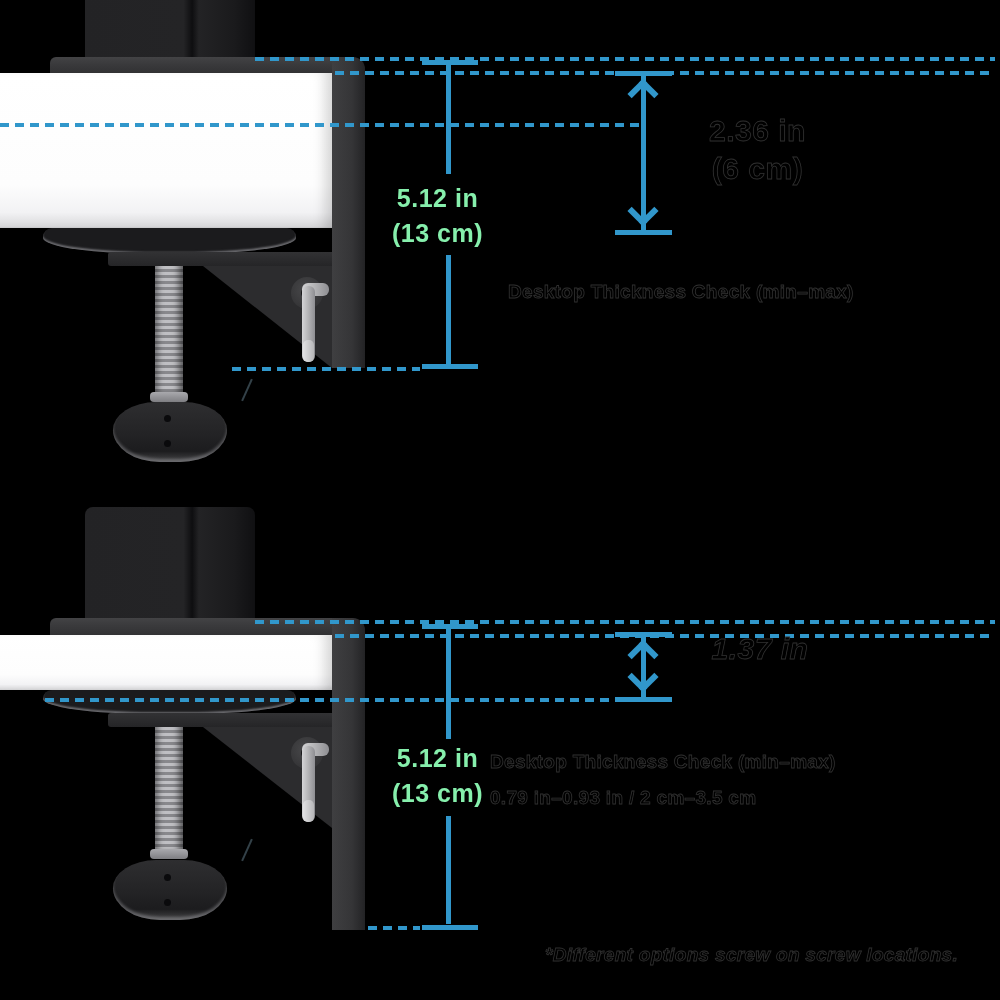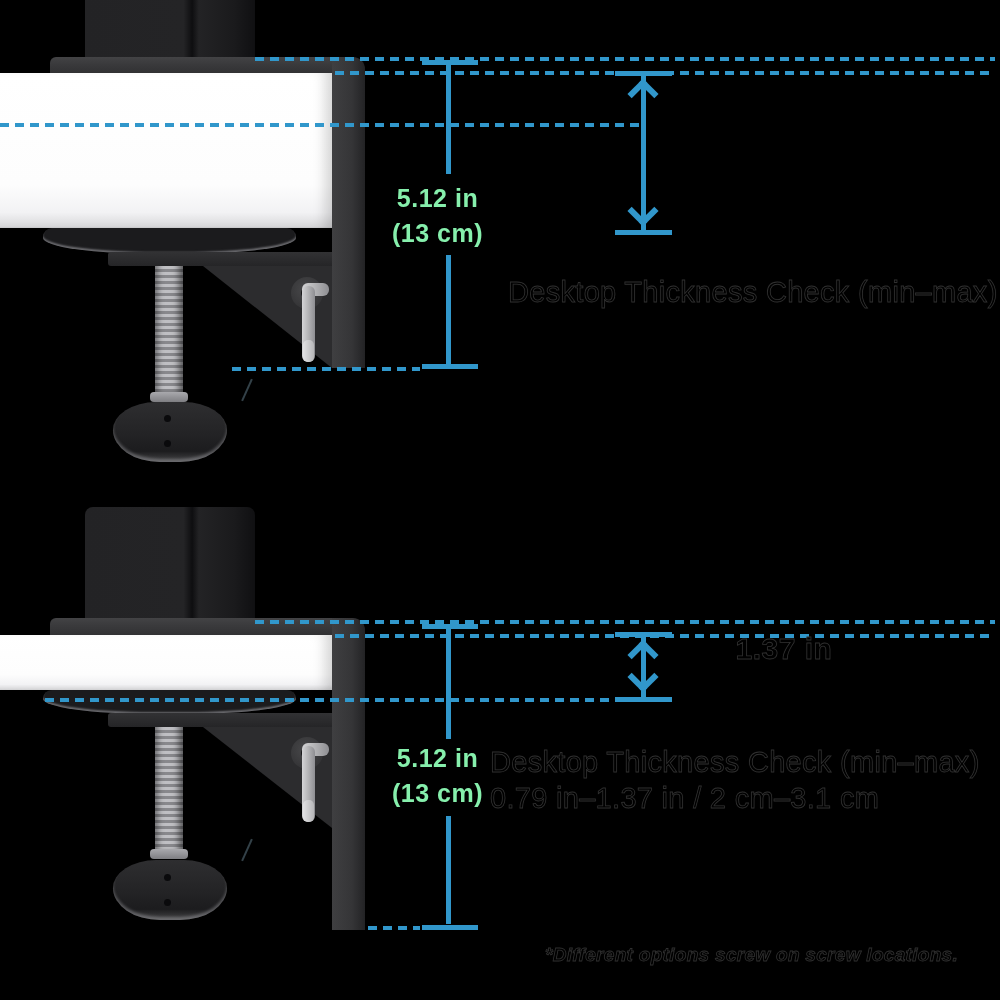--- a/index.html
+++ b/index.html
@@ -34,21 +34,21 @@
   .dash{height:4px;background:repeating-linear-gradient(90deg,var(--blue) 0 9px,transparent 9px 15px);}
   .dline{background:var(--blue);}
   .chev{width:22px;height:22px;box-sizing:border-box;}
   .chev.up{border-top:6px solid var(--blue);border-left:6px solid var(--blue);transform:rotate(45deg);}
   .chev.down{border-bottom:6px solid var(--blue);border-right:6px solid var(--blue);transform:rotate(45deg);}
 
   
   .measure{color:#86efac;font-weight:700;font-size:25px;line-height:35px;text-align:center;letter-spacing:.5px;}
   .darktxt{color:#000;-webkit-text-stroke:.8px #303030;text-shadow:0 0 1px rgba(70,70,70,.6);}
   .thick{font-weight:700;font-size:30px;line-height:38px;text-align:center;letter-spacing:.5px;}
-  .spec{font-weight:400;font-size:29px;line-height:36px;letter-spacing:.3px;white-space:nowrap;}
+  .spec{font-weight:700;font-size:19px;line-height:36px;letter-spacing:.3px;white-space:nowrap;}
   .foot{font-weight:600;font-style:italic;font-size:19px;letter-spacing:.3px;white-space:nowrap;}
 </style>
 </head>
 <body>
 
 <div class="stage" style="--blue:#3197cb">
 
   <div>
 
     <div class="abs pole" style="left:85px;top:0;width:170px;height:60px;"></div>
@@ -83,20 +83,22 @@
     <div class="abs dline" style="left:641px;top:76px;width:5px;height:154px;"></div>
     <div class="abs dline" style="left:615px;top:230px;width:57px;height:5px;"></div>
     <div class="abs chev up" style="left:632px;top:83px;"></div>
     <div class="abs chev down" style="left:632px;top:200px;"></div>
 
     <div class="abs measure" style="left:380px;top:181px;width:115px;">
       <div>5.12 in</div>
       <div>(13 cm)</div>
     </div>
     <div class="abs thick darktxt" style="left:690px;top:112px;width:135px;">
+      <div>2.36 in</div>
+      <div>(6 cm)</div>
     </div>
     <div class="abs spec darktxt" style="left:508px;top:274px;">
       <div>Desktop Thickness Check (min–max)</div>
     </div>
   </div>
 
   <div>
 
     <div class="abs pole" style="left:85px;top:507px;width:170px;height:112px;border-radius:8px 8px 0 0;"></div>
     <div class="abs slab" style="left:0;top:635px;width:332px;height:55px;"></div>
@@ -129,24 +131,24 @@
     <div class="abs dline" style="left:615px;top:632px;width:57px;height:5px;"></div>
     <div class="abs dline" style="left:641px;top:637px;width:5px;height:61px;"></div>
     <div class="abs dline" style="left:615px;top:697px;width:57px;height:5px;"></div>
     <div class="abs chev up" style="left:632px;top:644px;"></div>
     <div class="abs chev down" style="left:632px;top:666px;"></div>
 
     <div class="abs measure" style="left:380px;top:741px;width:115px;">
       <div>5.12 in</div>
       <div>(13 cm)</div>
     </div>
-    <div class="abs thick darktxt" style="left:714px;top:630px;width:140px;">
+    <div class="abs thick darktxt" style="left:690px;top:630px;width:140px;font-style:italic;">
       <div>1.37 in</div>
     </div>
     <div class="abs spec darktxt" style="left:490px;top:744px;">
       <div>Desktop Thickness Check (min–max)</div>
-      <div>0.79 in–1.37 in / 2 cm–3.1 cm</div>
+      <div>0.79 in–0.93 in / 2 cm–3.5 cm</div>
     </div>
   </div>
 
   <div class="abs foot darktxt" style="left:545px;top:944px;">*Different options screw on screw locations.</div>
 
 </div>
 
 </body></html>

